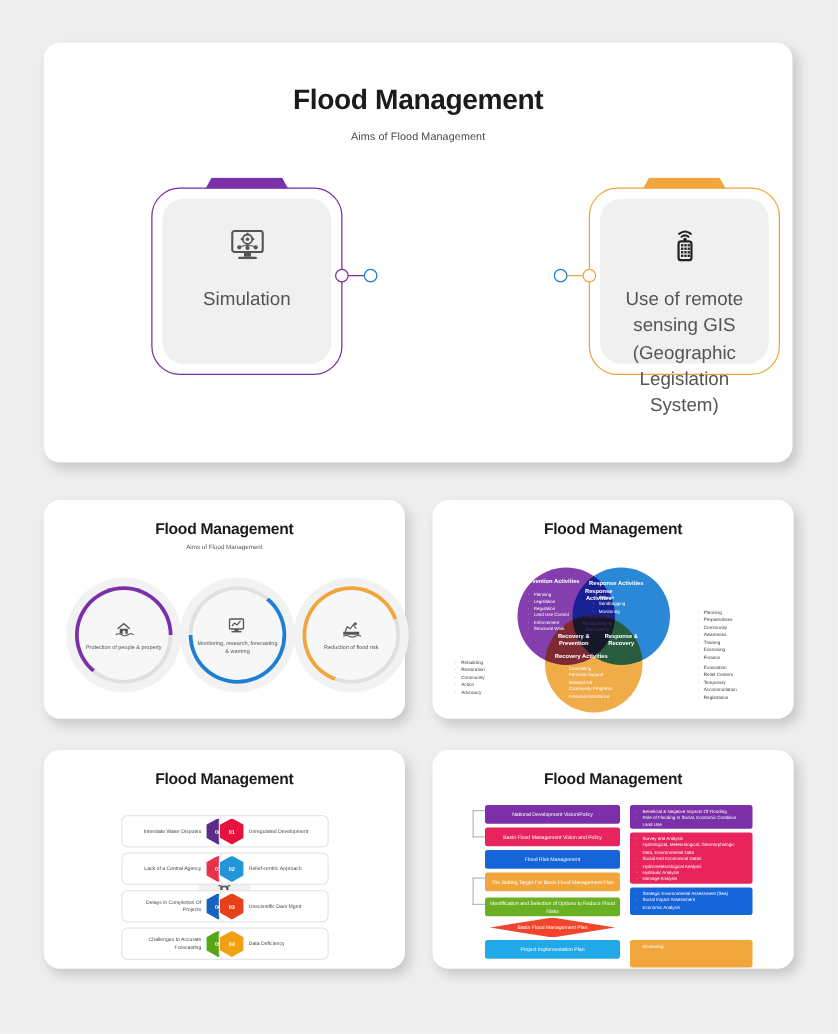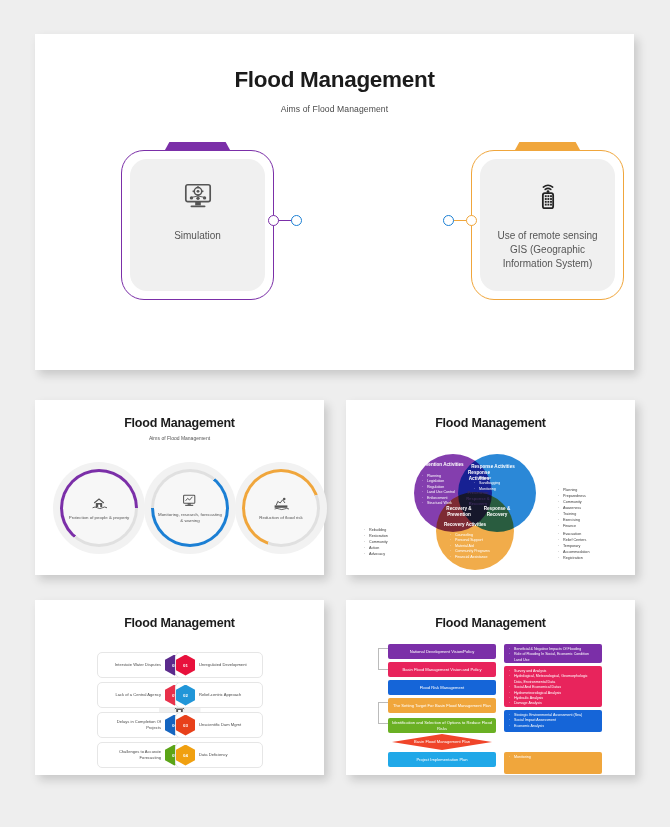--- a/index.html
+++ b/index.html
@@ -4,21 +4,21 @@
 <style>
   * { box-sizing: border-box; margin: 0; padding: 0; }
   body {
     width: 670px; height: 827px;
     background: #eeeeee;
     font-family: "Liberation Sans", sans-serif;
     overflow: hidden;
     position: relative;
   }
 
-  .slide { background: #ffffff; position: absolute; box-shadow: 4px 5px 9px rgba(0,0,0,0.16); }
+  .slide { background: #ffffff; position: absolute; box-shadow: 4px 5px 9px rgba(0,0,0,0.16); border-radius: 13px; }
 
   
   #main-slide { left: 35px; top: 34px; width: 599px; height: 336px; }
 
   .main-title {
     text-align: center; font-size: 22.5px; font-weight: bold;
     color: #1b1b1b; letter-spacing: -0.3px; margin-top: 33px;
   }
   .main-subtitle {
     text-align: center; font-size: 8.6px; color: #4a4a4a;
@@ -40,21 +40,21 @@
     z-index: 2;
   }
   .card-inner {
     position: absolute; left: 8px; top: 8px; right: 8px; bottom: 8px;
     background: #f0f0f0; border-radius: 17px;
     display: flex; flex-direction: column; align-items: center;
     padding-top: 22px;
   }
   .card-icon { width: 30px; height: 30px; display:block; }
   .card-label {
-    margin-top: 18px; text-align: center; font-size: 10px;
+    margin-top: 18px; text-align: center; font-size: 15px;
     color: #555; line-height: 1.42; padding: 0 10px;
   }
 
   .conn-line { position: absolute; height: 1.4px; z-index: 1; }
   .conn-dot {
     position: absolute; width: 11px; height: 11px; border-radius: 50%;
     background: #fff; border: 1.6px solid #000; z-index: 4;
   }
 
   
@@ -189,21 +189,21 @@
                   <rect x="18.2" y="18.2" width="2" height="2"></rect>
                 <rect x="12.6" y="21.2" width="2" height="2"></rect>
                   <rect x="15.4" y="21.2" width="2" height="2"></rect>
                   <rect x="18.2" y="21.2" width="2" height="2"></rect>
                 <rect x="12.6" y="24.2" width="2" height="2"></rect>
                   <rect x="15.4" y="24.2" width="2" height="2"></rect>
                   <rect x="18.2" y="24.2" width="2" height="2"></rect>
               </g>
             </svg>
           </span>
-          <div class="card-label">Use of remote sensing GIS (Geographic Information System)</div>
+          <div class="card-label">Use of remote sensing GIS (Geographic Legislation System)</div>
         </div>
       </div>
     </div>
 
     <div class="conn-line" id="cl0" style="left: 239px; top: 78px; width: 22px; background: rgb(123, 47, 168);"></div>
     <div class="conn-dot" id="cd0" style="left: 233px; top: 73px; border-color: rgb(123, 47, 168);"></div>
     <div class="conn-dot" id="cd1" style="left: 256px; top: 73px; border-color: rgb(27, 127, 212);"></div>
     <div class="conn-line" id="cl1" style="left: 414px; top: 78px; width: 22px; background: rgb(240, 166, 60);"></div>
     <div class="conn-dot" id="cd2" style="left: 408px; top: 73px; border-color: rgb(27, 127, 212);"></div>
     <div class="conn-dot" id="cd3" style="left: 431px; top: 73px; border-color: rgb(240, 166, 60);"></div>

